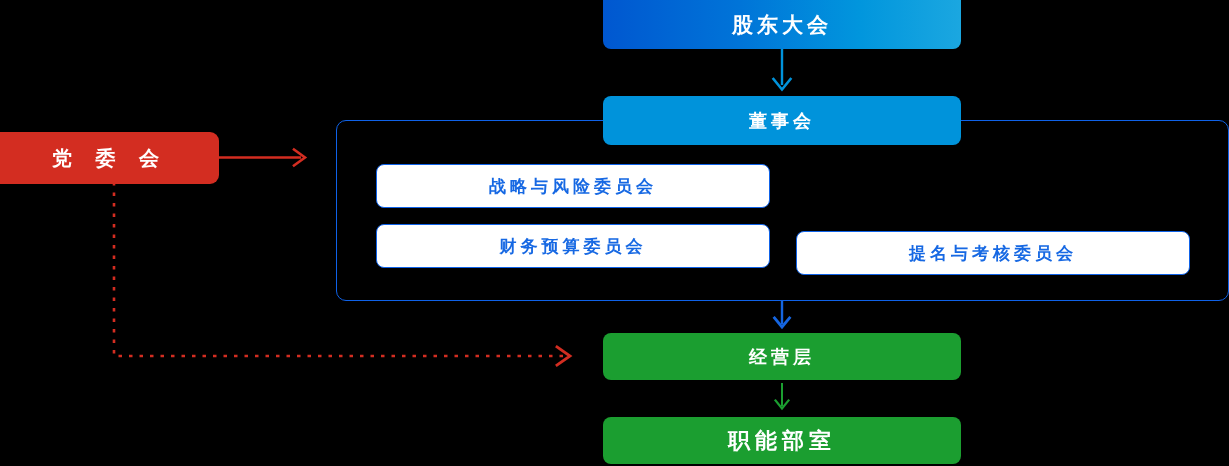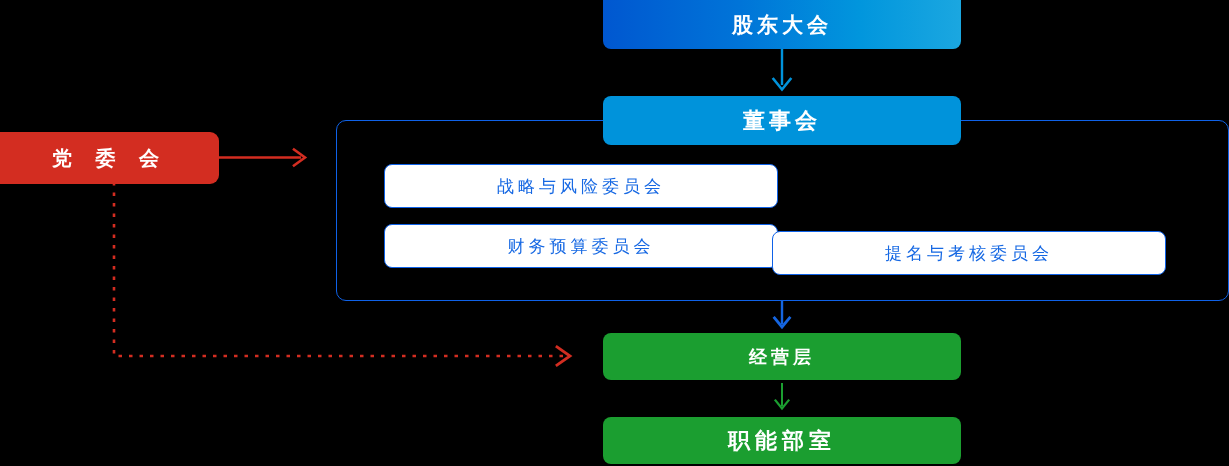--- a/index.html
+++ b/index.html
@@ -48,21 +48,21 @@
   }
 
   
   .node-board {
     left: 603px;
     top: 96px;
     width: 358px;
     height: 49px;
     background: #0093DB;
     color: #ffffff;
-    font-size: 22px;
+    font-size: 18px;
     font-weight: bold;
     z-index: 5;
   }
 
   
   .committee-frame {
     position: absolute;
     left: 336px;
     top: 120px;
     width: 893px;
@@ -72,31 +72,30 @@
     box-sizing: border-box;
     z-index: 1;
   }
 
   
   .node-committee {
     background: #ffffff;
     border: 1.5px solid #0F62E8;
     color: #1668E3;
     font-size: 17px;
-    font-weight: normal;
+    font-weight: bold;
     height: 44px;
     width: 394px;
     border-radius: 8px;
     z-index: 3;
-    margin-left: 8px;
   }
   .cm-1 { left: 376px; top: 164px; }
   .cm-2 { left: 796px; top: 164px; }
   .cm-3 { left: 376px; top: 224px; }
-  .cm-4 { left: 764px; top: 231px; }
+  .cm-4 { left: 796px; top: 231px; }
 
   
   .node-party {
     left: -8px;
     top: 132px;
     width: 227px;
     height: 52px;
     background: #D32D21;
     color: #ffffff;
     font-size: 20px;

